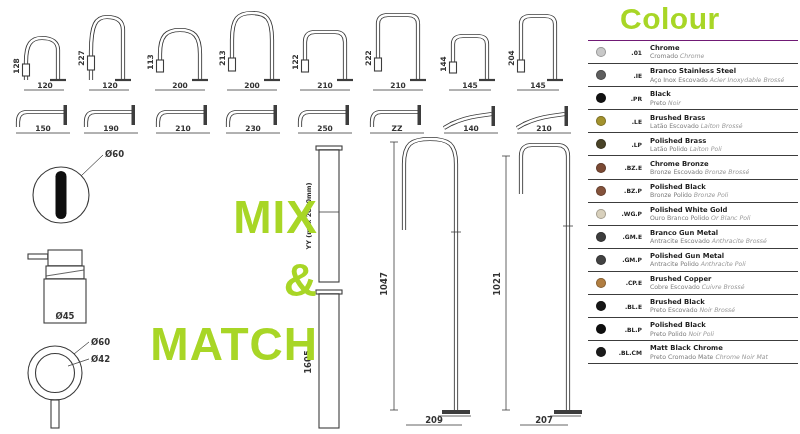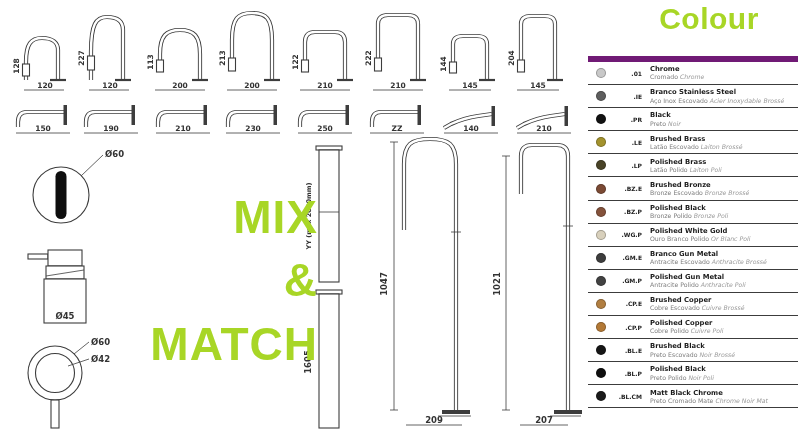--- a/index.html
+++ b/index.html
@@ -14,22 +14,22 @@
   .dl{stroke:#3d3d3d;stroke-width:0.8;}
   .fl{fill:#3d3d3d;}
   .dim{font:600 7.5px "DejaVu Sans",sans-serif;fill:#333;}
   .dim2{font:600 8.5px "DejaVu Sans",sans-serif;fill:#333;}
   .dimr{font:600 6.5px "DejaVu Sans",sans-serif;fill:#333;}
   #mixmatch{position:absolute;left:128px;top:186px;width:190px;text-align:right;
             font-weight:800;font-size:46px;line-height:1.38;letter-spacing:1px;
             color:#a8d626;font-family:"Liberation Sans",sans-serif;}
   #colour-panel{position:absolute;left:588px;top:0;width:210px;height:434px;}
   .c-title{font-weight:800;font-size:30px;letter-spacing:.5px;color:#a8d626;
-           margin:2px 0 20px 32px;text-align:center;}
-  #colour-rows{border-top:6px solid #701a75;}
+           margin:2px 0 4px 32px;}
+  #colour-rows{border-top:1px solid #701a75;}
   .leg-row{display:flex;align-items:center;height:23.1px;border-bottom:1px solid #3c3c3c;
            padding:0 2px;box-sizing:border-box;}
   .sw{width:8px;height:8px;border-radius:50%;flex:0 0 8px;margin-left:6px;
       border:1px solid rgba(0,0,0,.25);}
   .code{flex:0 0 36px;text-align:right;font-size:6px;font-weight:700;color:#222;
         margin-right:8px;font-family:"DejaVu Sans",sans-serif;}
   .names{flex:1;min-width:0;}
   .nm{display:block;font-size:6.8px;font-weight:700;color:#1c1c1c;line-height:1.2;
       font-family:"DejaVu Sans",sans-serif;white-space:nowrap;}
   .sub{display:block;font-size:6.2px;color:#7d7d7d;line-height:1.2;
@@ -285,21 +285,21 @@
           <span class="code">.LP</span>
           <span class="names">
             <span class="nm">Polished Brass</span>
             <span class="sub"><span>Latão Polido</span> <i>Laiton Poli</i></span>
           </span>
         </div>
         <div class="leg-row">
           <span class="sw" style="background-color: rgb(123, 74, 52);"></span>
           <span class="code">.BZ.E</span>
           <span class="names">
-            <span class="nm">Brushed Bronze</span>
+            <span class="nm">Chrome Bronze</span>
             <span class="sub"><span>Bronze Escovado</span> <i>Bronze Brossé</i></span>
           </span>
         </div>
         <div class="leg-row">
           <span class="sw" style="background-color: rgb(132, 82, 59);"></span>
           <span class="code">.BZ.P</span>
           <span class="names">
             <span class="nm">Polished Black</span>
             <span class="sub"><span>Bronze Polido</span> <i>Bronze Poli</i></span>
           </span>
@@ -330,28 +330,20 @@
         </div>
         <div class="leg-row">
           <span class="sw" style="background-color: rgb(177, 126, 65);"></span>
           <span class="code">.CP.E</span>
           <span class="names">
             <span class="nm">Brushed Copper</span>
             <span class="sub"><span>Cobre Escovado</span> <i>Cuivre Brossé</i></span>
           </span>
         </div>
         <div class="leg-row">
-          <span class="sw" style="background-color: rgb(179, 121, 54);"></span>
-          <span class="code">.CP.P</span>
-          <span class="names">
-            <span class="nm">Polished Copper</span>
-            <span class="sub"><span>Cobre Polido</span> <i>Cuivre Poli</i></span>
-          </span>
-        </div>
-        <div class="leg-row">
           <span class="sw" style="background-color: rgb(22, 22, 22);"></span>
           <span class="code">.BL.E</span>
           <span class="names">
             <span class="nm">Brushed Black</span>
             <span class="sub"><span>Preto Escovado</span> <i>Noir Brossé</i></span>
           </span>
         </div>
         <div class="leg-row">
           <span class="sw" style="background-color: rgb(15, 15, 15);"></span>
           <span class="code">.BL.P</span>

